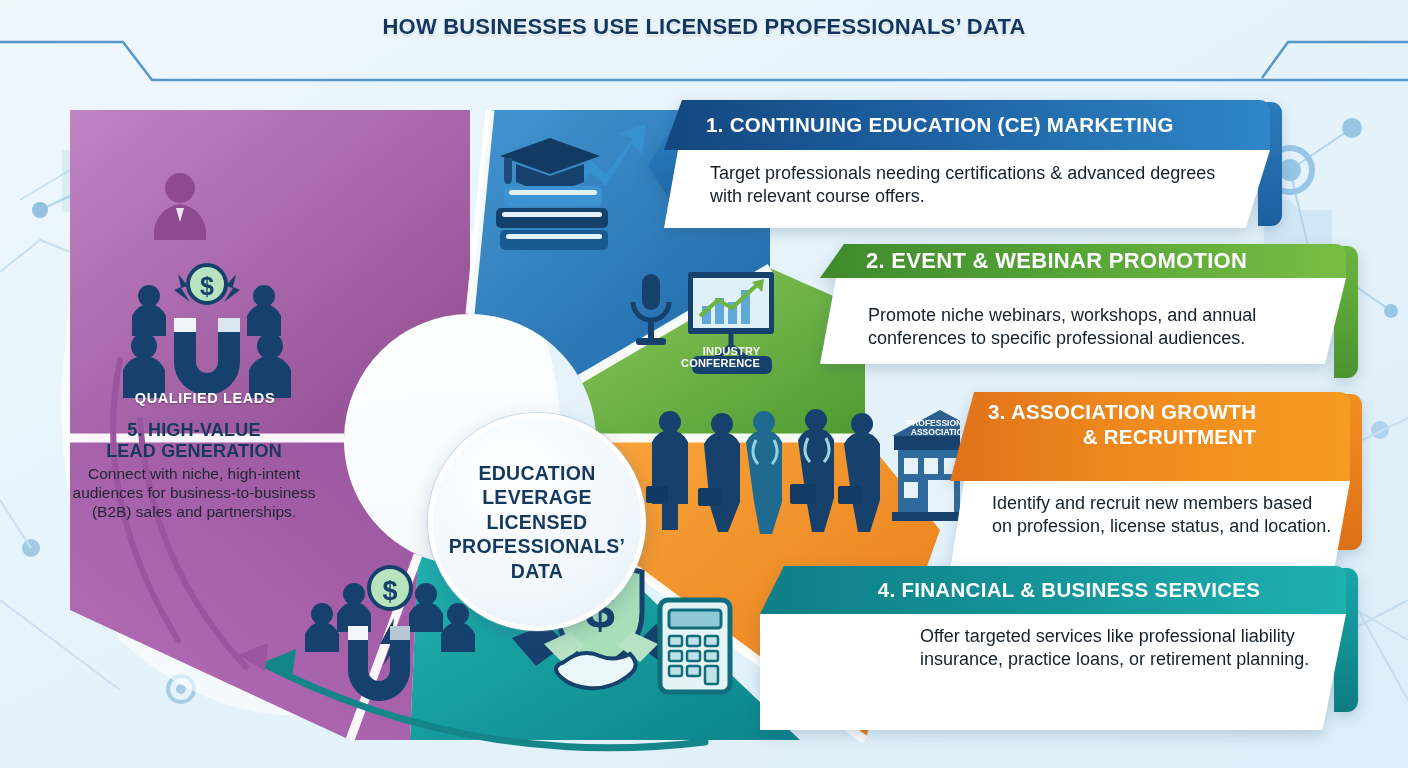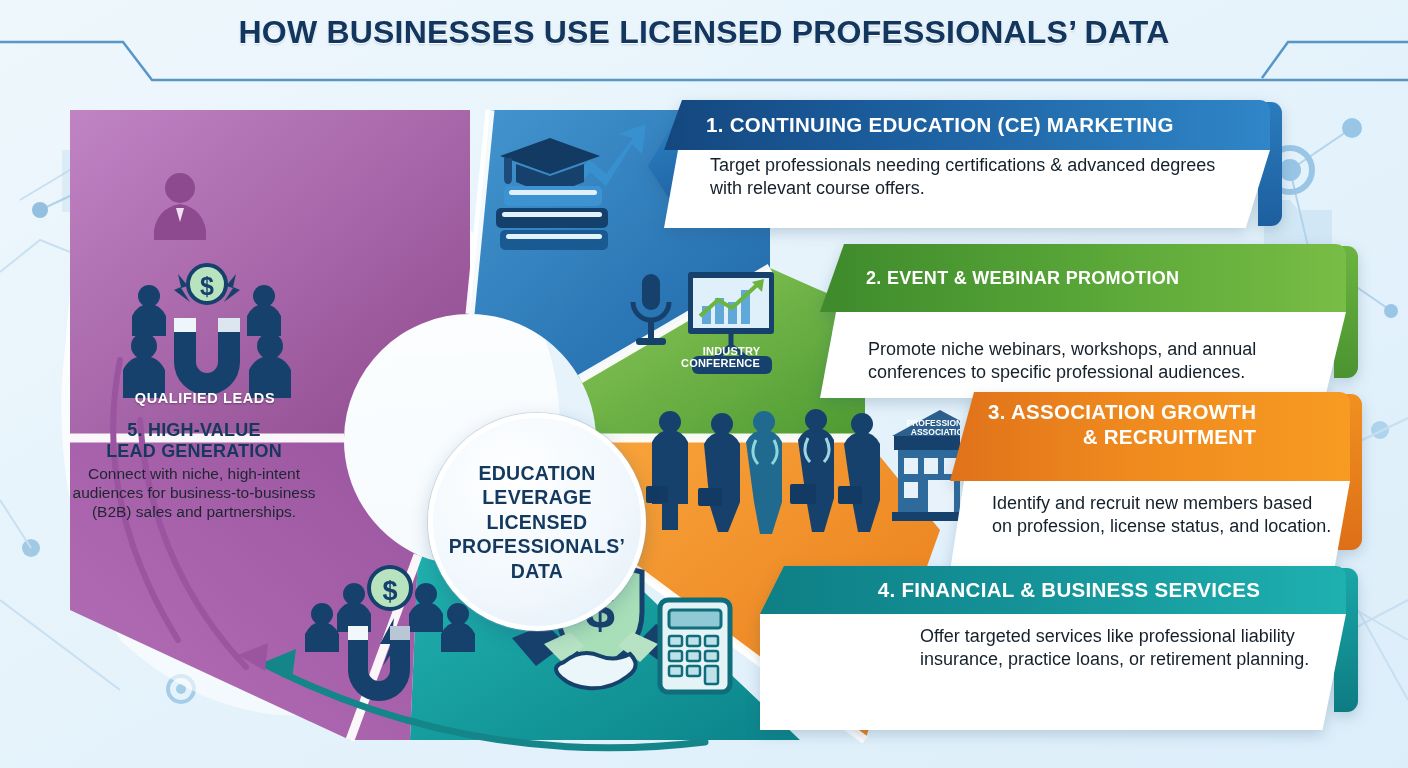--- a/index.html
+++ b/index.html
@@ -13,21 +13,21 @@
       radial-gradient(ellipse 900px 600px at 22% 45%, #f2fafd 0%, #e6f2fa 55%, #dcedf8 100%);
   }
 
   
   .bg-svg{position:absolute;inset:0;width:1408px;height:768px;}
 
   
   .titlebar{position:absolute;left:0;top:0;width:1408px;height:86px;}
   .title-text{
     position:absolute;left:0;right:0;top:14px;text-align:center;
-    font-size:32px;font-weight:bold;letter-spacing:.2px;
+    font-size:22px;font-weight:bold;letter-spacing:.2px;
     color:#12365e;
     text-shadow:0 1px 0 #ffffff, 0 2px 2px rgba(20,60,100,.18);
     font-family:"Liberation Sans", sans-serif;
   }
 
   
   .wheel{position:absolute;left:55px;top:95px;width:640px;height:660px;}
   .center-circle{
     position:absolute;left:373px;top:318px;width:218px;height:218px;
     border-radius:50%;
@@ -74,33 +74,33 @@
 
   
   #card-1{left:664px;top:100px;width:606px;height:128px;}
   #card-1 .hdr{
     height:50px;padding:0 18px 0 42px;font-size:20.5px;
     background:linear-gradient(90deg,#14477e 0%,#1b5c9c 35%,#2f86c8 100%);
     clip-path:polygon(18px 0, 100% 0, 100% 100%, 0 100%);
     border-radius:0 10px 0 0;
   }
   #card-1 .body{
-    height:78px;padding:4px 26px 0 46px;font-size:18px;line-height:23px;
+    height:78px;padding:12px 26px 0 46px;font-size:18px;line-height:23px;
     clip-path:polygon(14px 0, 100% 0, 96% 100%, 0 100%);
   }
   #card-1 .tab{position:absolute;left:-16px;top:0;width:40px;height:128px;
     background:linear-gradient(160deg,#2f86c8,#1b5c9c);
     clip-path:polygon(40px 0,40px 128px,0 66px);}
   #card-1 .rail{position:absolute;right:-12px;top:2px;width:24px;height:124px;
     background:linear-gradient(180deg,#2a7bbd,#1d5f9e);border-radius:0 11px 11px 0;z-index:-1;}
 
   
   #card-2{left:820px;top:244px;width:526px;height:136px;}
   #card-2 .hdr{
-    height:68px;padding:0 18px 0 46px;font-size:18px;
+    height:34px;padding:0 18px 0 46px;font-size:22px;
     background:linear-gradient(90deg,#3e8a2c 0%,#55a336 45%,#78bd45 100%);
     clip-path:polygon(24px 0, 100% 0, 100% 100%, 0 100%);
     border-radius:0 10px 0 0;
   }
   #card-2 .body{
     height:86px;padding:26px 22px 0 48px;font-size:18px;line-height:23px;
     clip-path:polygon(16px 0, 100% 0, 96% 100%, 0 100%);
   }
   #card-2 .rail{position:absolute;right:-12px;top:2px;width:24px;height:132px;
     background:linear-gradient(180deg,#6cb440,#4a9330);border-radius:0 11px 11px 0;z-index:-1;}

